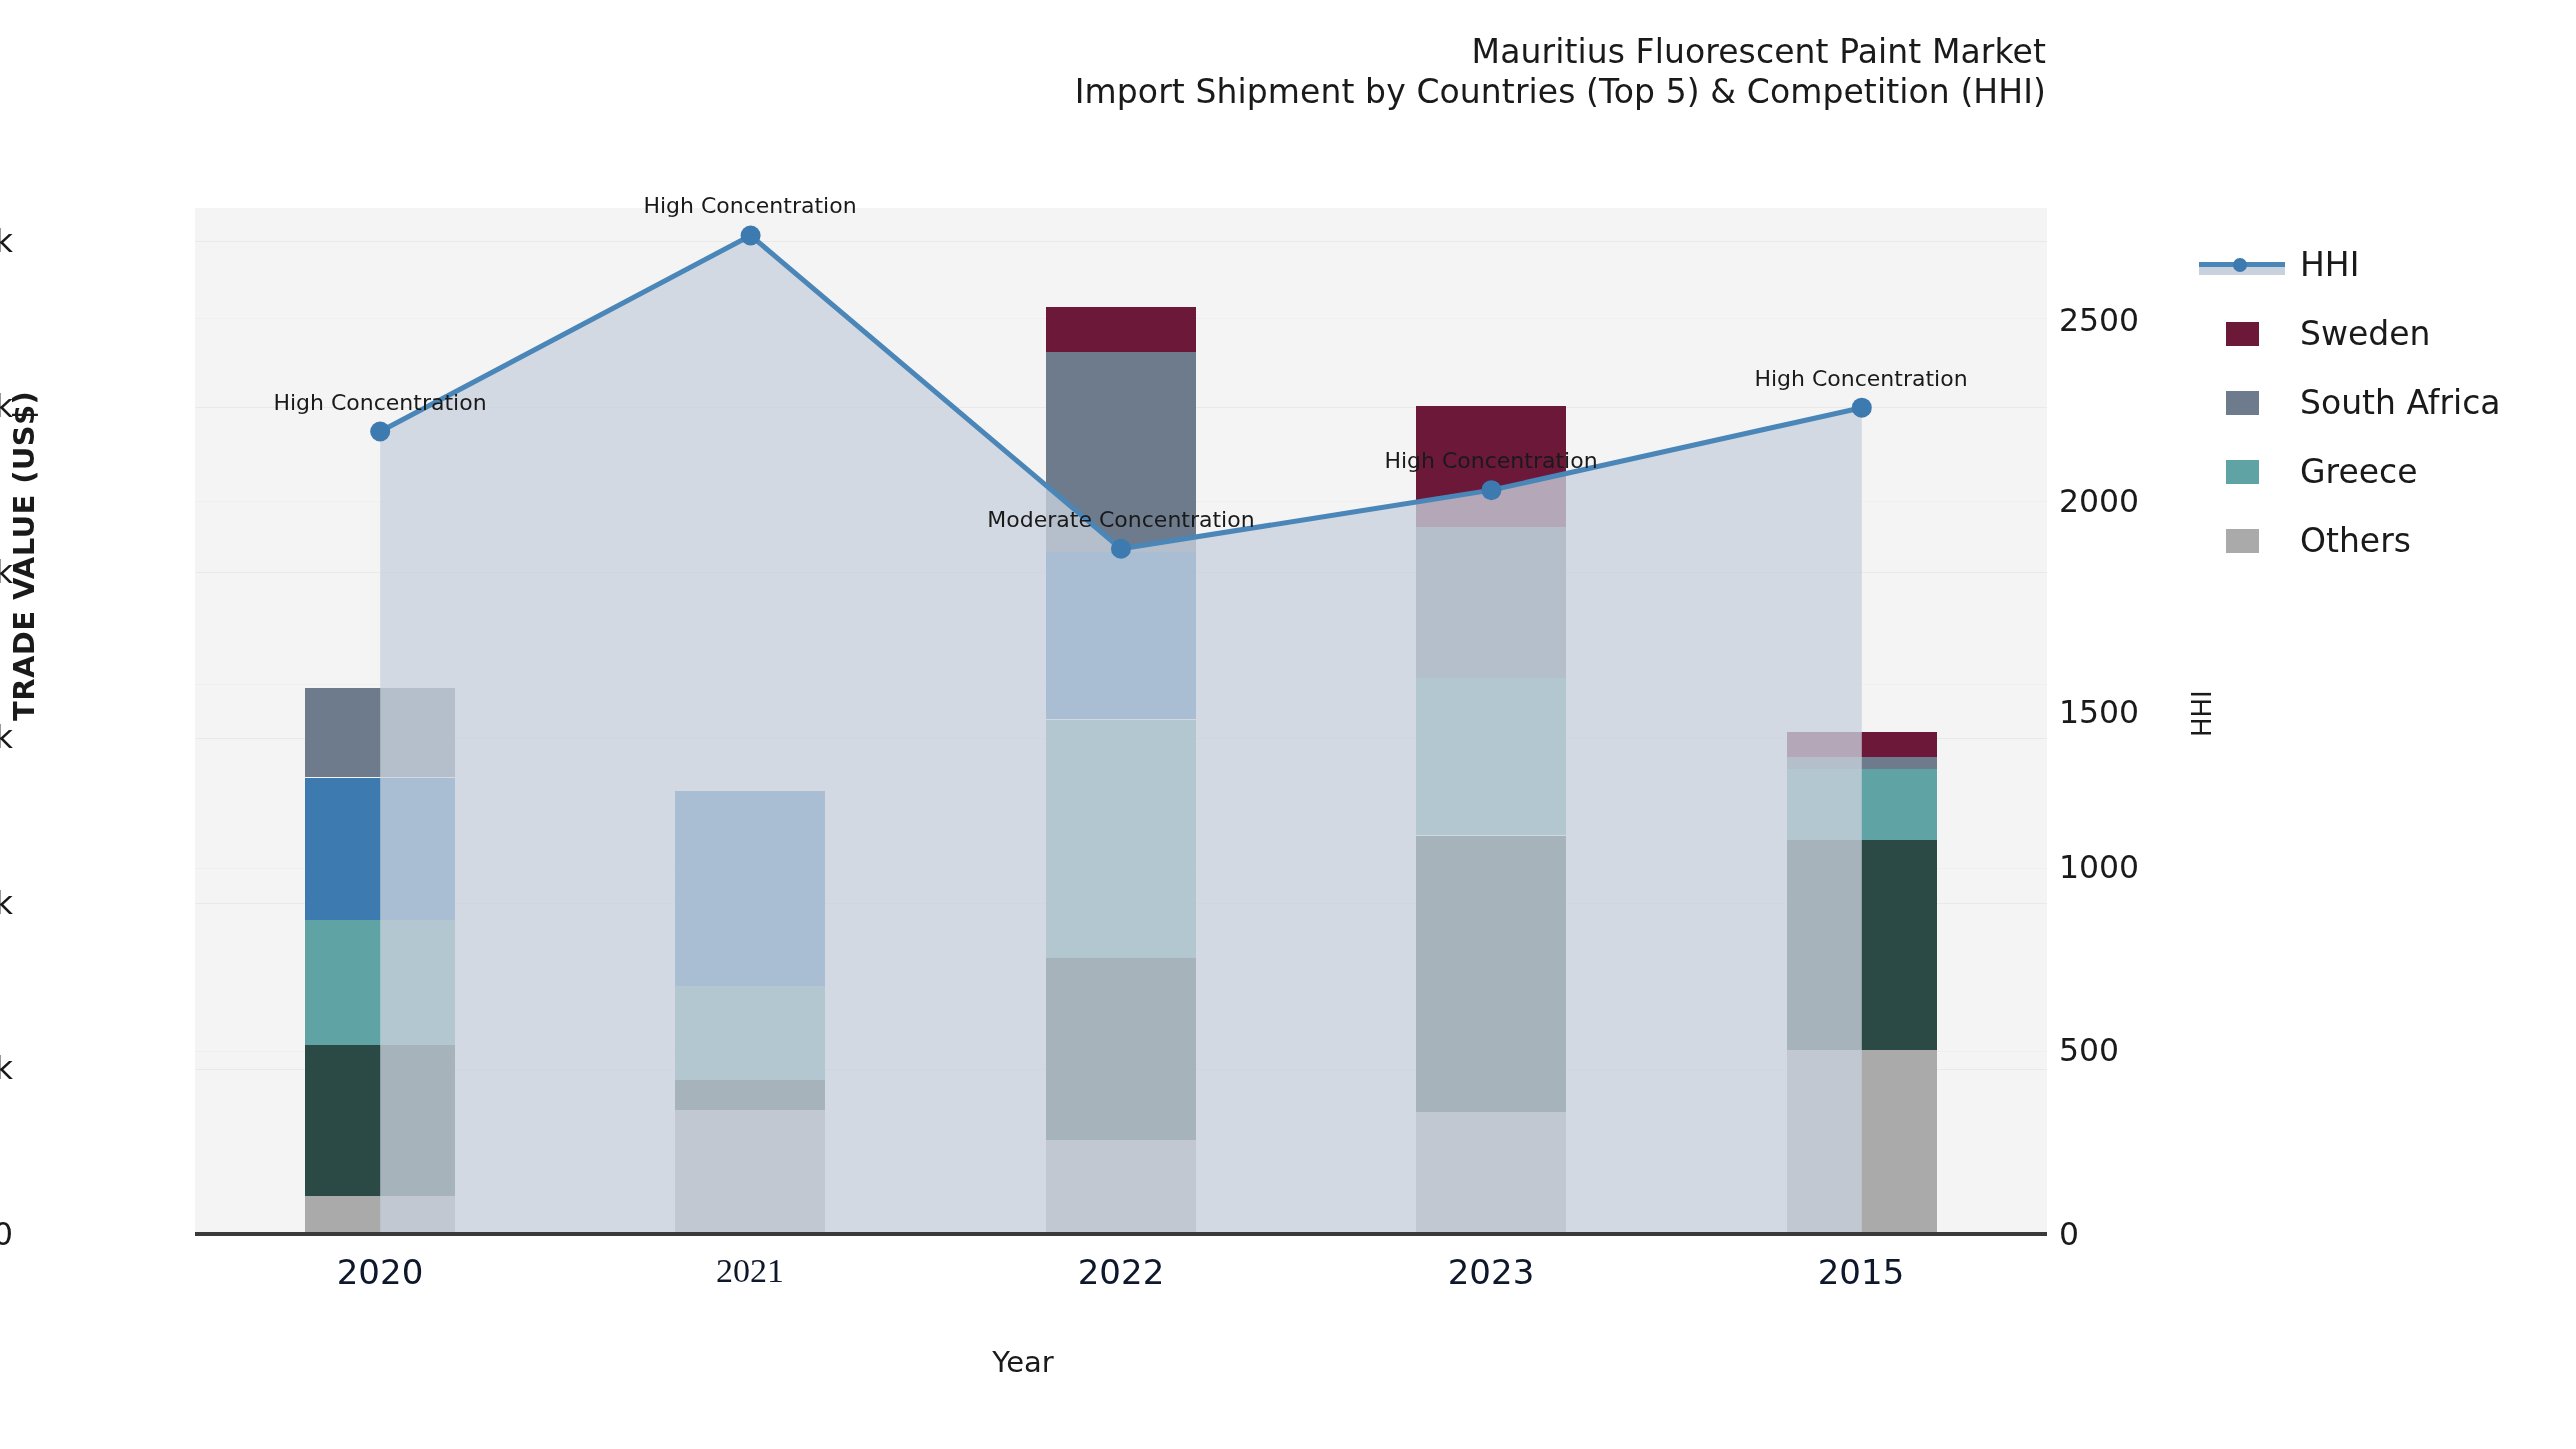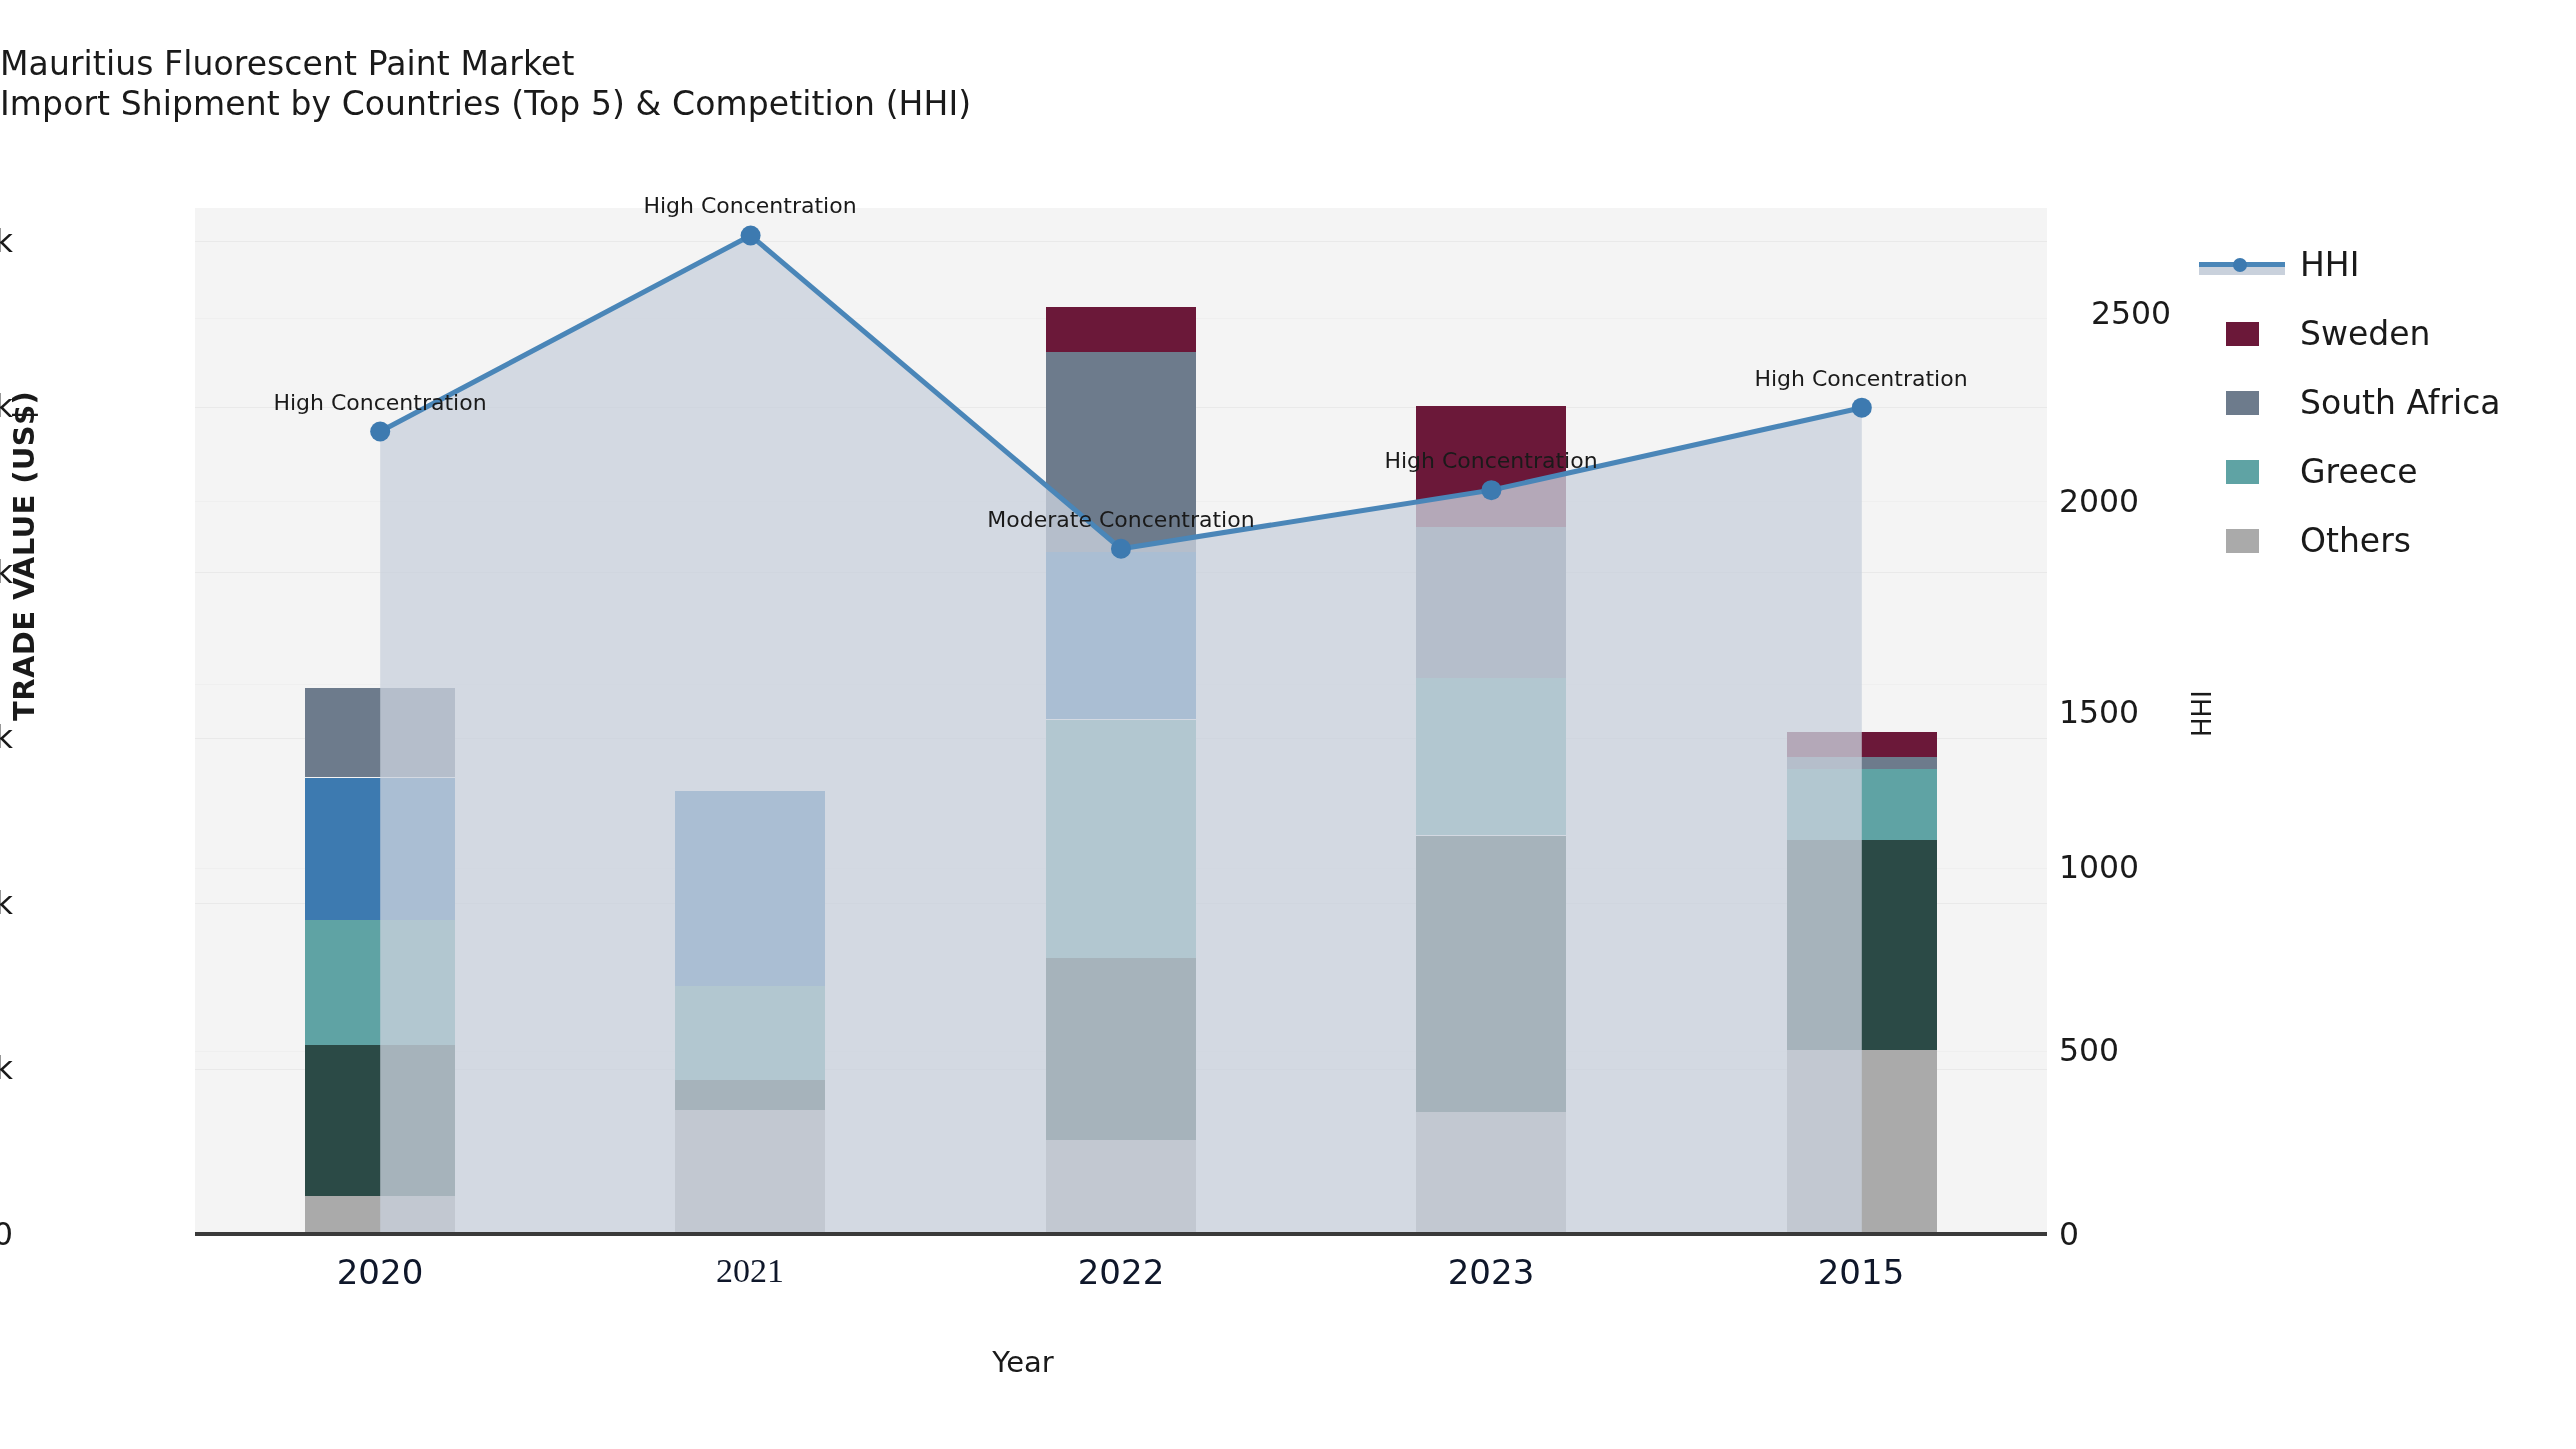--- a/index.html
+++ b/index.html
@@ -11,23 +11,23 @@
   }
   #figure {
     position: relative;
     width: 2576px; height: 1449px;
     background: #ffffff;
   }
 
   
   #title-block {
     position: absolute;
-    left: 0; top: 44px;
+    left: 0; top: 32px;
     width: 2046px;
-    text-align: left;
+    text-align: right;
     pointer-events: none;
   }
   #title-block .tline {
     display: block;
     font-size: 33px;
     color: #1a1a1a;
     line-height: 1.20;
     font-weight: 400;
     letter-spacing: 0.1px;
   }
@@ -282,21 +282,21 @@
       <div class="ytick-l" style="top: 241px;">300k</div>
     </div>
   <div id="ylabel-left">TRADE VALUE (US$)</div>
 
   <div id="yticks-right">
       <div class="ytick-r" style="top: 1234px;">0</div>
       <div class="ytick-r" style="top: 1050px;">500</div>
       <div class="ytick-r" style="top: 867px;">1000</div>
       <div class="ytick-r" style="top: 712px;">1500</div>
       <div class="ytick-r" style="top: 501px;">2000</div>
-      <div class="ytick-r" style="top: 313px; margin-left: 32px;">2500</div>
+      <div class="ytick-r" style="top: 320px;">2500</div>
     </div>
   <div id="ylabel-right">HHI</div>
 
   <div id="xaxis-line"></div>
   <div id="xticks">
       <div class="xtick" style="left: 380px;">2020</div>
       <div class="xtick" style="left: 750px; font-family: Liberation Serif, serif;">2021</div>
       <div class="xtick" style="left: 1121px;">2022</div>
       <div class="xtick" style="left: 1491px;">2023</div>
       <div class="xtick" style="left: 1861px;">2015</div>

